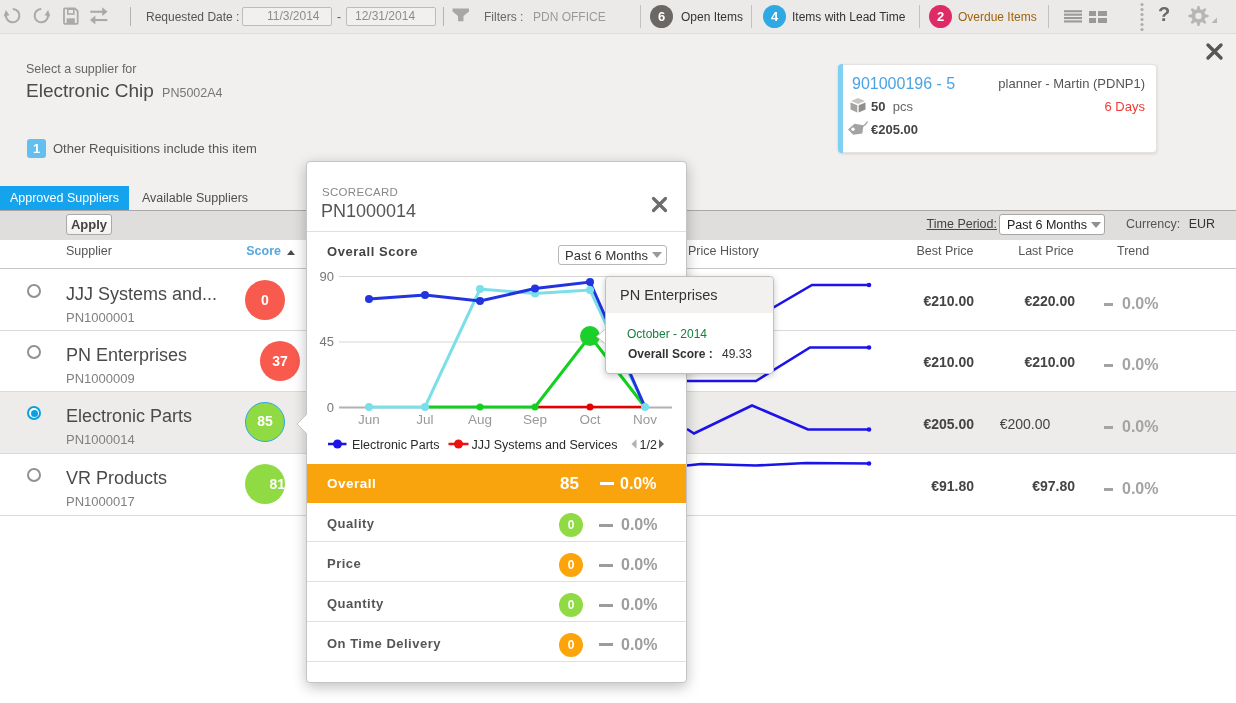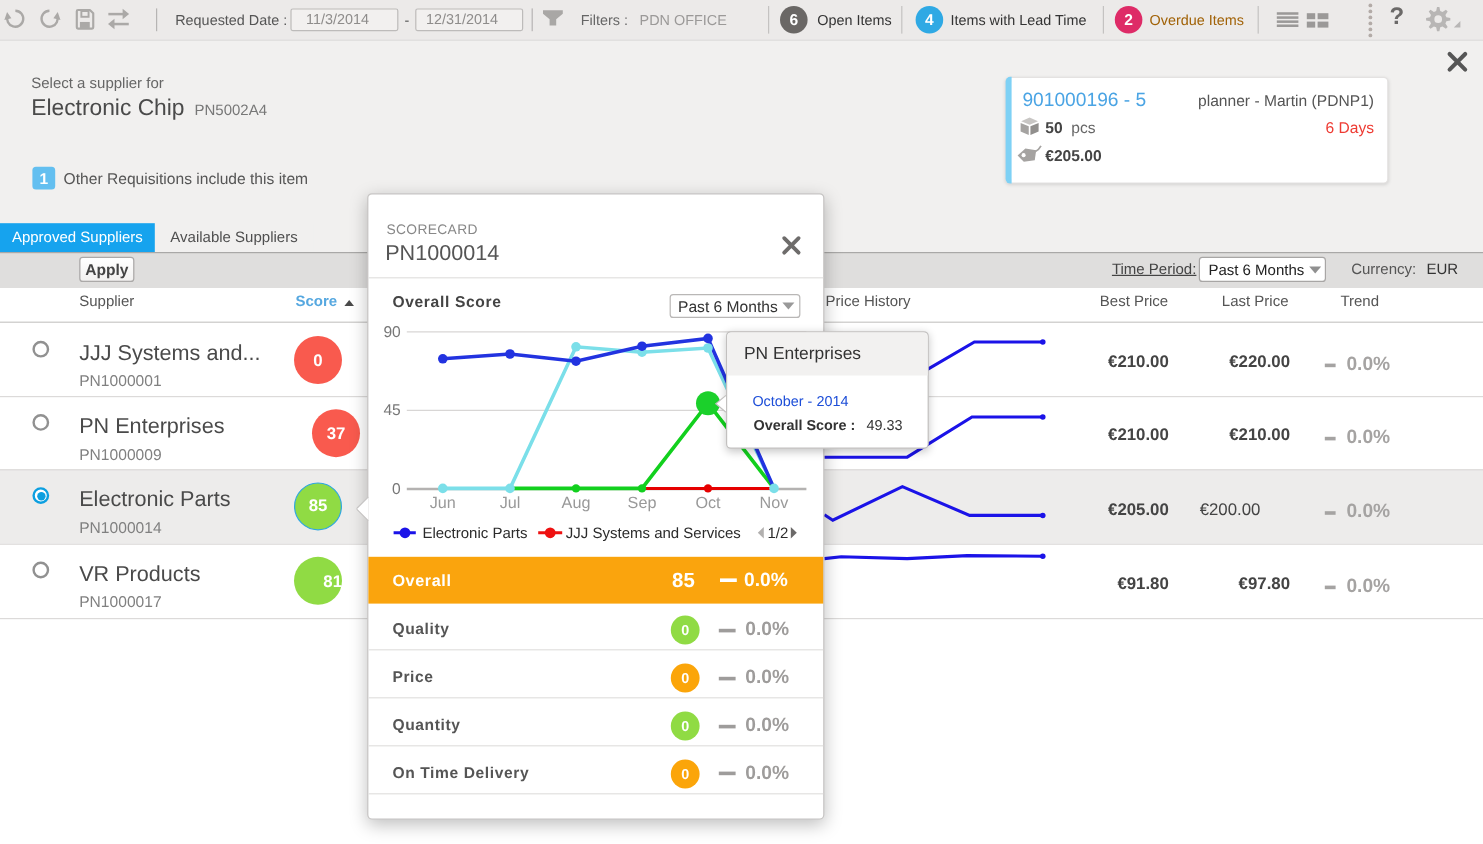--- a/index.html
+++ b/index.html
@@ -61,21 +61,21 @@
       <circle cx="1142" cy="14.5" r="1.6"></circle>
     <circle cx="1142" cy="19.5" r="1.6"></circle>
       <circle cx="1142" cy="24.5" r="1.6"></circle>
       <circle cx="1142" cy="29.5" r="1.6"></circle>
   </g>
 
   <path d="M1196.8,9.2 L1197.5,5.9 L1199.5,5.9 L1200.2,9.2 L1202.1,10.0 L1204.9,8.1 L1206.4,9.6 L1204.5,12.4 L1205.3,14.3 L1208.6,15.0 L1208.6,17.0 L1205.3,17.7 L1204.5,19.6 L1206.4,22.4 L1204.9,23.9 L1202.1,22.0 L1200.2,22.8 L1199.5,26.1 L1197.5,26.1 L1196.8,22.8 L1194.9,22.0 L1192.1,23.9 L1190.6,22.4 L1192.5,19.6 L1191.7,17.7 L1188.4,17.0 L1188.4,15.0 L1191.7,14.3 L1192.5,12.4 L1190.6,9.6 L1192.1,8.1 L1194.9,10.0 Z M1201.7,16 A3.2,3.2 0 1 0 1195.3,16 A3.2,3.2 0 1 0 1201.7,16 Z" fill="#B8B6B5" fill-rule="evenodd"></path>
   <path d="M1217,23 L1217,17.5 L1211.5,23 Z" fill="#B8B6B5"></path>
 </svg>
 <div class="abs" style="left:146px;top:10px;font-size:12px;color:#555;">Requested Date :</div>
-<div class="abs" style="left:242px;top:7px;width:90px;height:19px;background:#F2F0EF;border:1px solid #BDBBBA;border-radius:2px;font-size:12px;color:#8E8C8B;line-height:17px;padding-left:12px;">11/3/2014</div>
+<div class="abs" style="left:242px;top:7px;width:90px;height:19px;background:#F2F0EF;border:1px solid #BDBBBA;border-radius:2px;font-size:12px;color:#8E8C8B;line-height:17px;padding-left:24px;">11/3/2014</div>
 <div class="abs" style="left:337px;top:10px;font-size:12px;color:#555;">-</div>
 <div class="abs" style="left:346px;top:7px;width:90px;height:19px;background:#F2F0EF;border:1px solid #BDBBBA;border-radius:2px;font-size:12px;color:#8E8C8B;line-height:17px;padding-left:8px;">12/31/2014</div>
 <div class="abs" style="left:484px;top:10px;font-size:12px;color:#666;">Filters :</div>
 <div class="abs" style="left:533px;top:10px;font-size:12px;color:#9B9998;">PDN OFFICE</div>
 <div class="abs" style="left:650px;top:5px;width:23px;height:23px;background:#6A6765;border-radius:50%;color:#fff;font-size:13px;font-weight:bold;text-align:center;line-height:23px;">6</div>
 <div class="abs" style="left:681px;top:10px;font-size:12px;color:#333;">Open Items</div>
 <div class="abs" style="left:763px;top:5px;width:23px;height:23px;background:#2FA9E4;border-radius:50%;color:#fff;font-size:13px;font-weight:bold;text-align:center;line-height:23px;">4</div>
 <div class="abs" style="left:792px;top:10px;font-size:12px;color:#333;">Items with Lead Time</div>
 <div class="abs" style="left:929px;top:5px;width:23px;height:23px;background:#DE2B67;border-radius:50%;color:#fff;font-size:13px;font-weight:bold;text-align:center;line-height:23px;">2</div>
 <div class="abs" style="left:958px;top:10px;font-size:12px;color:#a16207;text-align:center;">Overdue Items</div>
@@ -294,20 +294,20 @@
     <div class="abs" style="left:314px;top:434px;font-size:16px;font-weight:bold;color:#9E9C9B;">0.0%</div>
   <div class="abs" style="left:20px;top:474px;font-size:13px;letter-spacing:0.5px;font-weight:bold;color:#555;">On Time Delivery</div>
   <div class="abs" style="left:252px;top:470.5px;width:24px;height:24px;border-radius:50%;background:#FBA50A;color:#fff;font-size:12px;font-weight:bold;text-align:center;line-height:24px;">0</div>
   <div class="abs" style="left:292px;top:481px;width:14px;height:3px;background:#9E9C9B;"></div>
     <div class="abs" style="left:314px;top:473.5px;font-size:16px;font-weight:bold;color:#9E9C9B;">0.0%</div>
 </div>
 
 <div class="abs" id="tooltip" style="left:605px;top:276px;width:169px;height:98px;background:#fff;border:1px solid #C2C0BF;border-radius:4px;box-shadow:0 2px 7px rgba(0,0,0,0.22);z-index:20;">
   <div class="abs" style="left:0;top:0;width:167px;height:36px;background:#F2F1F0;border-radius:4px 4px 0 0;"></div>
   <div class="abs" style="left:14px;top:10px;font-size:14.5px;color:#333;">PN Enterprises</div>
-  <div class="abs" style="left:21px;top:50px;font-size:12px;color:#1d4ed8;">October - 2014</div>
+  <div class="abs" style="left:21px;top:50px;font-size:12px;color:#15803d;">October - 2014</div>
   <div class="abs" style="left:22px;top:70px;font-size:12px;font-weight:bold;color:#333;">Overall Score :</div>
   <div class="abs" style="left:116px;top:70px;font-size:12px;color:#333;">49.33</div>
 </div>
 <svg class="abs" style="left:595px;top:329px;z-index:21;" width="11" height="15">
     <path d="M10,0.5 L10,14.5 L1.5,7.5 Z" fill="#fff"></path>
     <path d="M10,0.5 L1.5,7.5 L10,14.5" fill="none" stroke="#C2C0BF" stroke-width="1"></path>
   </svg>
 
 </body></html>

